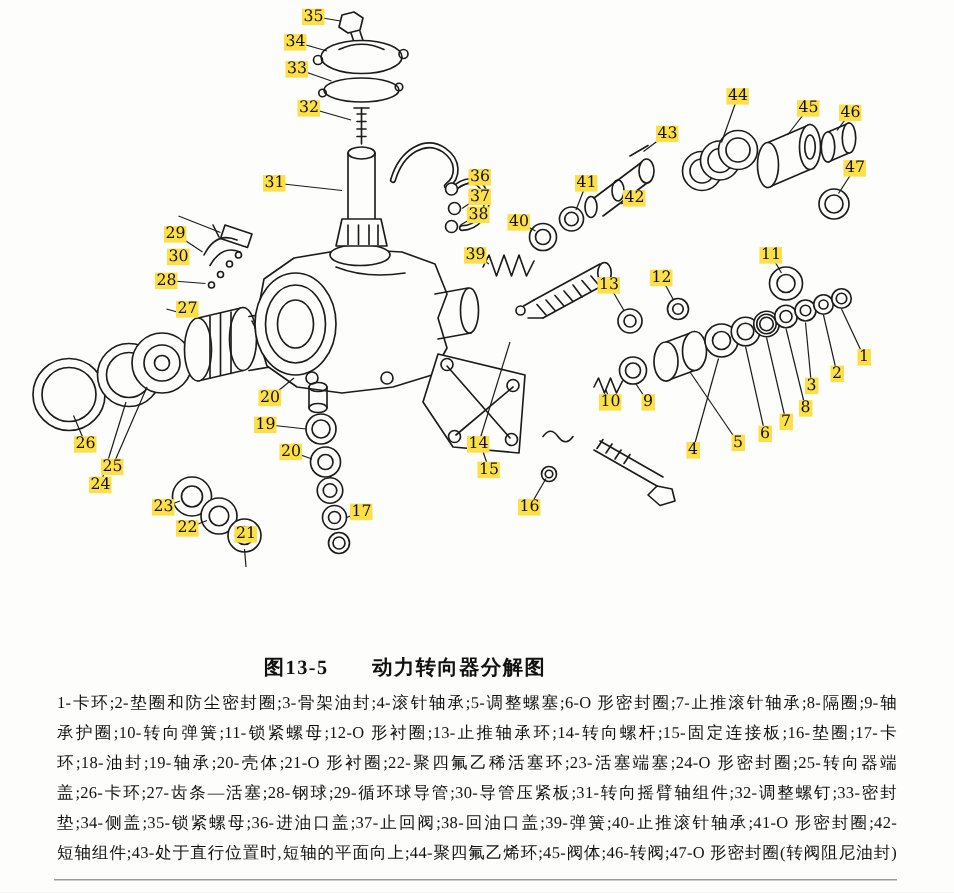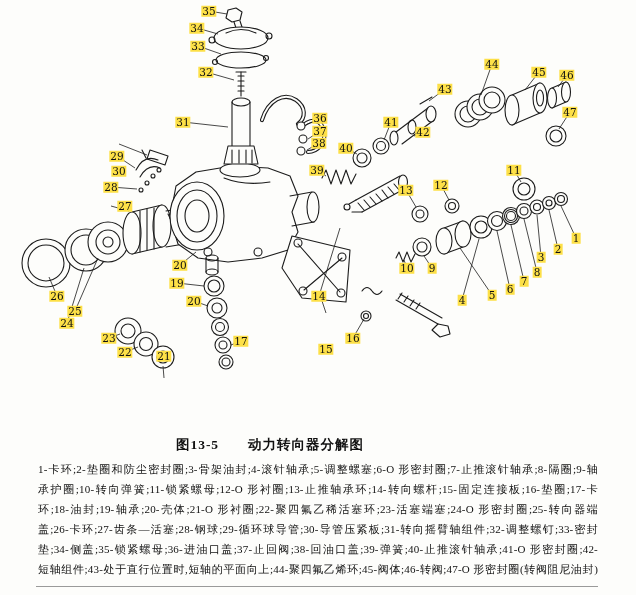--- a/index.html
+++ b/index.html
@@ -323,21 +323,21 @@
         <span class="callout" style="left: 492px; top: 295px;">5</span>
         <span class="callout" style="left: 510px; top: 289px;">6</span>
         <span class="callout" style="left: 524px; top: 281px;">7</span>
         <span class="callout" style="left: 537px; top: 272px;">8</span>
         <span class="callout" style="left: 432px; top: 268px;">9</span>
         <span class="callout" style="left: 407px; top: 268px;">10</span>
         <span class="callout" style="left: 514px; top: 170px;">11</span>
         <span class="callout" style="left: 441px; top: 185px;">12</span>
         <span class="callout" style="left: 406px; top: 190px;">13</span>
         <span class="callout" style="left: 319px; top: 296px;">14</span>
-        <span class="callout" style="left: 326px; top: 313px; margin-top: 36px;">15</span>
+        <span class="callout" style="left: 326px; top: 313px;">15</span>
         <span class="callout" style="left: 353px; top: 338px;">16</span>
         <span class="callout" style="left: 241px; top: 341px;">17</span>
         <span class="callout" style="left: 194px; top: 301px;">20</span>
         <span class="callout" style="left: 177px; top: 283px;">19</span>
         <span class="callout" style="left: 180px; top: 265px;">20</span>
         <span class="callout" style="left: 164px; top: 356px;">21</span>
         <span class="callout" style="left: 125px; top: 352px;">22</span>
         <span class="callout" style="left: 109px; top: 338px;">23</span>
         <span class="callout" style="left: 67px; top: 323px;">24</span>
         <span class="callout" style="left: 75px; top: 311px;">25</span>

